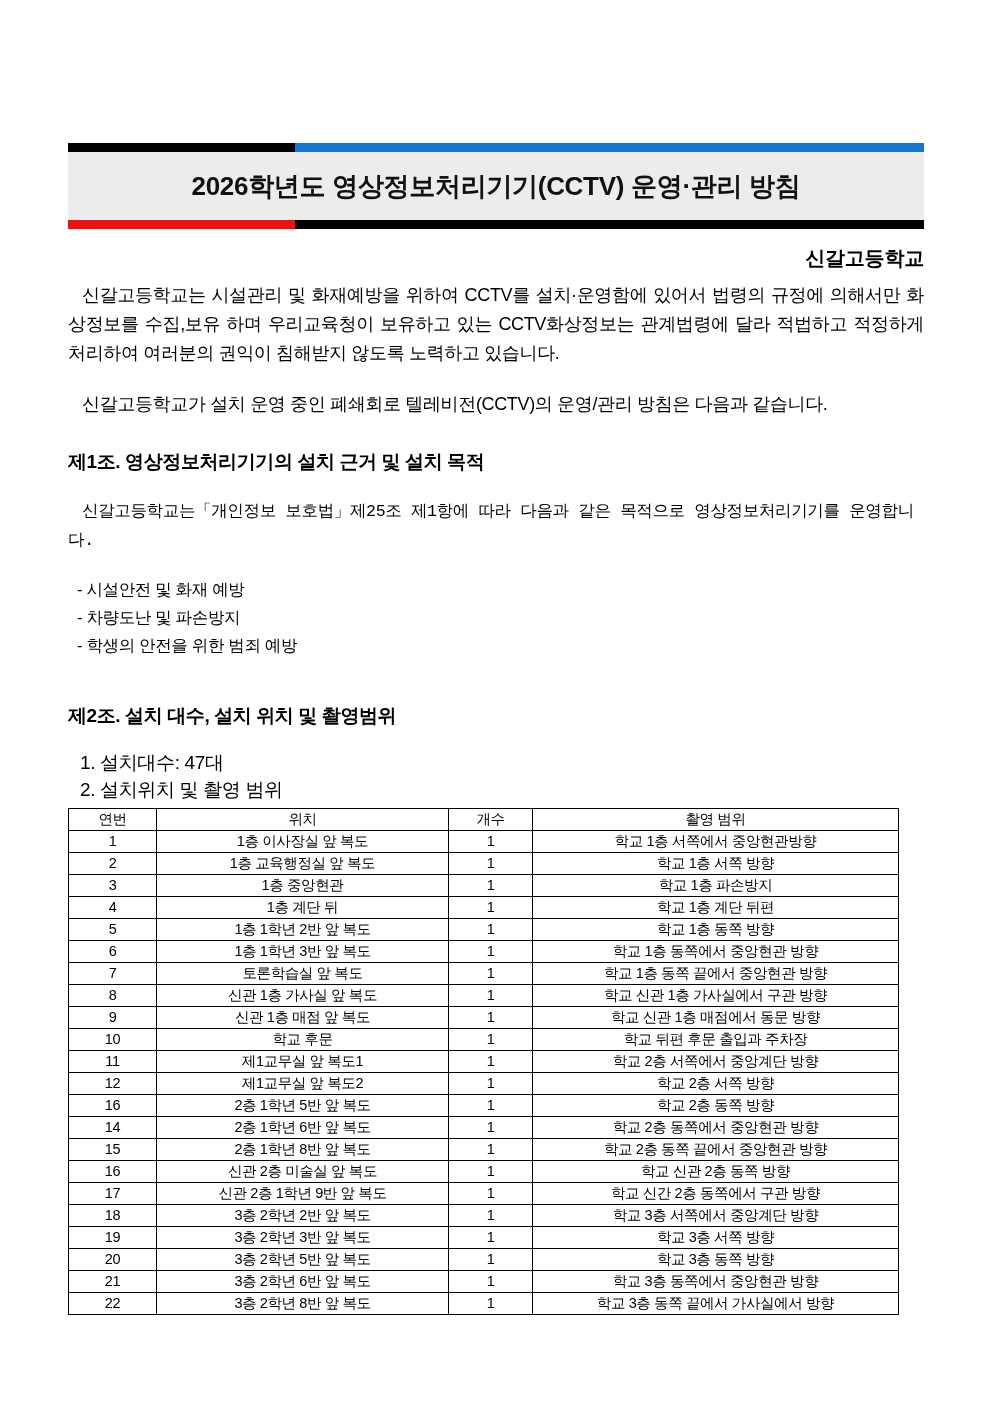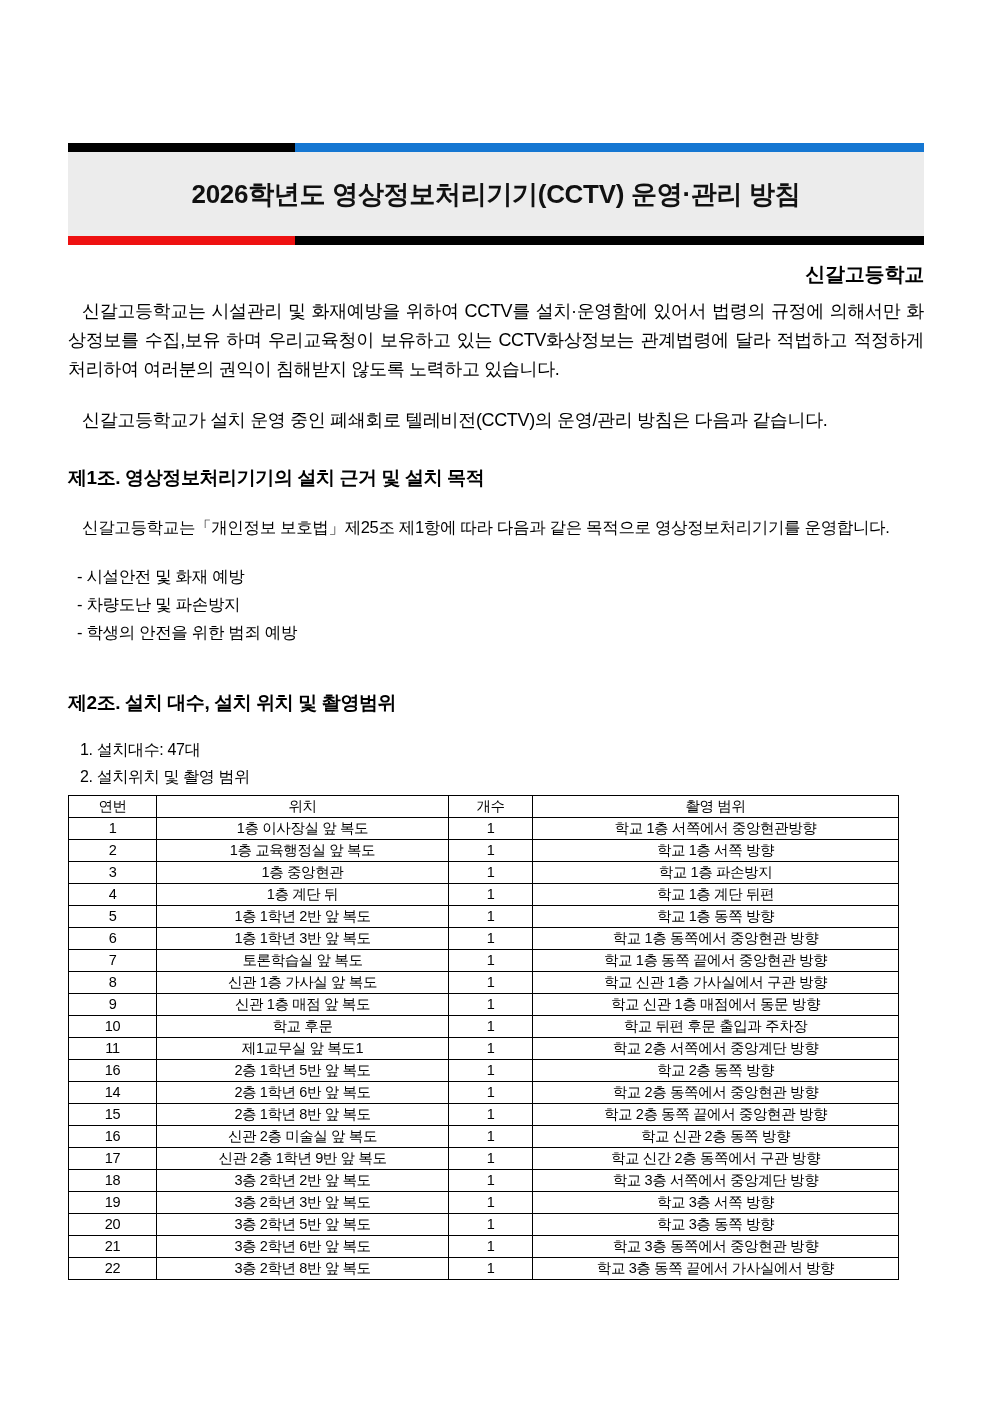--- a/index.html
+++ b/index.html
@@ -32,21 +32,21 @@
   .rule {
     height: 9px;
     display: flex;
     width: 100%;
   }
   .rule .seg-left  { width: 26.5%; height: 100%; }
   .rule .seg-right { width: 73.5%; height: 100%; }
 
   .title-band {
     background: #ececec;
-    height: 84px;
+    height: 68px;
     display: flex;
     align-items: center;
     justify-content: center;
   }
   .doc-title {
     font-size: 26px;
     font-weight: bold;
     letter-spacing: -0.3px;
     color: #111;
     white-space: nowrap;
@@ -87,20 +87,21 @@
   .article-heading.a1 { margin-top: 30px; }
   .article-heading.a2 { margin-top: 44px; }
 
   .article-lead {
     font-size: 16.5px;
     line-height: 29px;
     letter-spacing: -0.35px;
     margin: 0;
     margin-top: 22px;
     text-indent: 14px;
+    font-family: Liberation Mono, monospace;
   }
 
   .dash-list {
     list-style: none;
     margin: 0;
     padding: 0;
     margin-top: 20px;
   }
   .dash-list li {
     font-size: 16.5px;
@@ -109,21 +110,21 @@
     padding-left: 9px;
   }
 
   .num-list {
     list-style: none;
     margin: 0;
     padding: 0;
     margin-top: 20px;
   }
   .num-list li {
-    font-size: 16px;
+    font-size: 19px;
     line-height: 27px;
     letter-spacing: -0.35px;
     padding-left: 12px;
   }
 
   
   .cctv-table {
     margin-top: 5px;
     border-collapse: collapse;
     width: 830px;
@@ -261,20 +262,26 @@
           <td>1</td>
           <td>학교 뒤편 후문 출입과 주차장</td>
         </tr>
         <tr>
           <td>11</td>
           <td>제1교무실 앞 복도1</td>
           <td>1</td>
           <td>학교 2층 서쪽에서 중앙계단 방향</td>
         </tr>
         <tr>
+          <td>12</td>
+          <td>제1교무실 앞 복도2</td>
+          <td>1</td>
+          <td>학교 2층 서쪽 방향</td>
+        </tr>
+        <tr>
           <td>16</td>
           <td>2층 1학년 5반 앞 복도</td>
           <td>1</td>
           <td>학교 2층 동쪽 방향</td>
         </tr>
         <tr>
           <td>14</td>
           <td>2층 1학년 6반 앞 복도</td>
           <td>1</td>
           <td>학교 2층 동쪽에서 중앙현관 방향</td>

